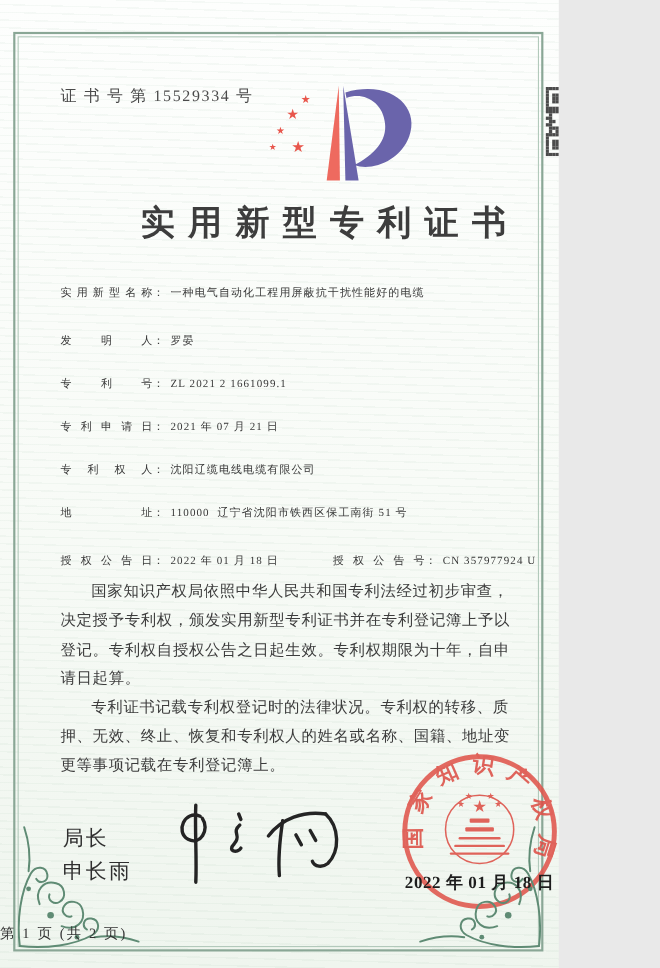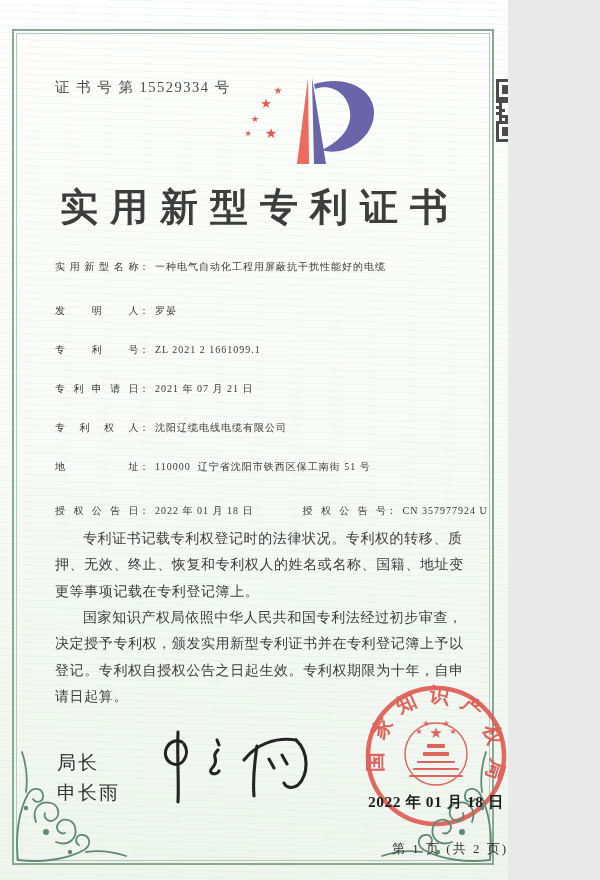--- a/index.html
+++ b/index.html
@@ -11,35 +11,35 @@
   .page::before{ 
     content:"";position:absolute;inset:0;pointer-events:none;
     background:repeating-linear-gradient(1.5deg,rgba(125,170,140,0.065) 0 1.2px,transparent 1.2px 7px);
   }
   .frame-outer{position:absolute;left:12px;top:29px;right:14px;bottom:15px;border:2px solid #8aa796;}
   .frame-inner{position:absolute;inset:2px;border:1px solid #b2c9bb;}
   .cert-no{position:absolute;left:55px;top:78px;font-size:14.5px;letter-spacing:1.5px;color:#4a4a4a;}
   .logo{position:absolute;left:228px;top:70px;width:165px;height:102px;}
   .qr{position:absolute;left:496px;top:79px;width:63px;height:63px;}
   .title{position:absolute;left:0;top:182px;width:100%;text-align:center;
-    font-size:38px;font-weight:700;letter-spacing:12px;text-indent:12px;color:#3d3d3d;}
+    font-size:31px;font-weight:700;letter-spacing:12px;text-indent:12px;color:#3d3d3d;padding-left:40px;}
   .fields{position:absolute;left:55px;top:256px;right:38px;font-size:10px;color:#383838;}
   .frow{margin-bottom:17px;line-height:22px;white-space:nowrap;}
   .frow.gap{margin-top:22px;}
   .flabel{display:inline-block;width:84px;text-align:justify;text-align-last:justify;letter-spacing:0.5px;vertical-align:top;}
   .fcolon{display:inline-block;margin-right:6px;}
   .fvalue{letter-spacing:1px;white-space:pre-wrap;}
   .gpair{display:inline-block;width:245px;white-space:nowrap;}
   .paras{position:absolute;left:55px;top:526px;right:42px;font-size:14px;line-height:1.88;color:#3c3c3c;letter-spacing:0.6px;}
   .paras p{margin:0;text-indent:2em;}
   .signer{position:absolute;left:57px;top:748px;font-size:19px;letter-spacing:2px;color:#2f2f2f;line-height:30px;}
   .signature{position:absolute;left:148px;top:726px;width:178px;height:88px;}
   .seal{position:absolute;left:360px;top:680px;width:152px;height:152px;opacity:0.88;}
   .seal-date{position:absolute;left:368px;top:792px;font-size:15.5px;letter-spacing:0.5px;color:#1d1d1d;z-index:5;font-weight:600;}
-  .footer{position:absolute;left:0;bottom:22px;width:100%;text-align:right;font-size:13px;letter-spacing:2px;color:#333;}
+  .footer{position:absolute;left:0;bottom:22px;width:100%;text-align:left;font-size:13px;letter-spacing:2px;color:#333;}
   .flourish{position:absolute;width:118px;height:118px;}
   .flourish.br{right:16px;bottom:18px;}
   .flourish.bl{left:16px;bottom:18px;transform:scaleX(-1);}
 </style>
 </head>
 <body>
 
 <div class="page">
 
   <div class="frame-outer">
@@ -336,22 +336,22 @@
       <span class="gpair">
         <span class="flabel">授权公告日</span><span class="fcolon">：</span><span class="fvalue">2022 年 01 月 18 日</span>
       </span>
       <span class="gpair">
         <span class="flabel">授权公告号</span><span class="fcolon">：</span><span class="fvalue">CN 357977924 U</span>
       </span>
     </div>
   </div>
 
   <div class="paras">
+    <p>国家知识产权局依照中华人民共和国专利法经过初步审查，决定授予专利权，颁发实用新型专利证书并在专利登记簿上予以登记。专利权自授权公告之日起生效。专利权期限为十年，自申请日起算。</p>
     <p>专利证书记载专利权登记时的法律状况。专利权的转移、质押、无效、终止、恢复和专利权人的姓名或名称、国籍、地址变更等事项记载在专利登记簿上。</p>
-    <p>国家知识产权局依照中华人民共和国专利法经过初步审查，决定授予专利权，颁发实用新型专利证书并在专利登记簿上予以登记。专利权自授权公告之日起生效。专利权期限为十年，自申请日起算。</p>
   </div>
 
   <div class="signer">
     <div>局长</div>
     <div>申长雨</div>
   </div>
 
   <svg class="signature" viewBox="0 0 178 88" aria-hidden="true">
     <g fill="none" stroke="#242424" stroke-width="3.1" stroke-linecap="round" stroke-linejoin="round">
       <path d="M34,16 C20,10 11,30 23,37 C34,43 43,28 36,18"></path>

